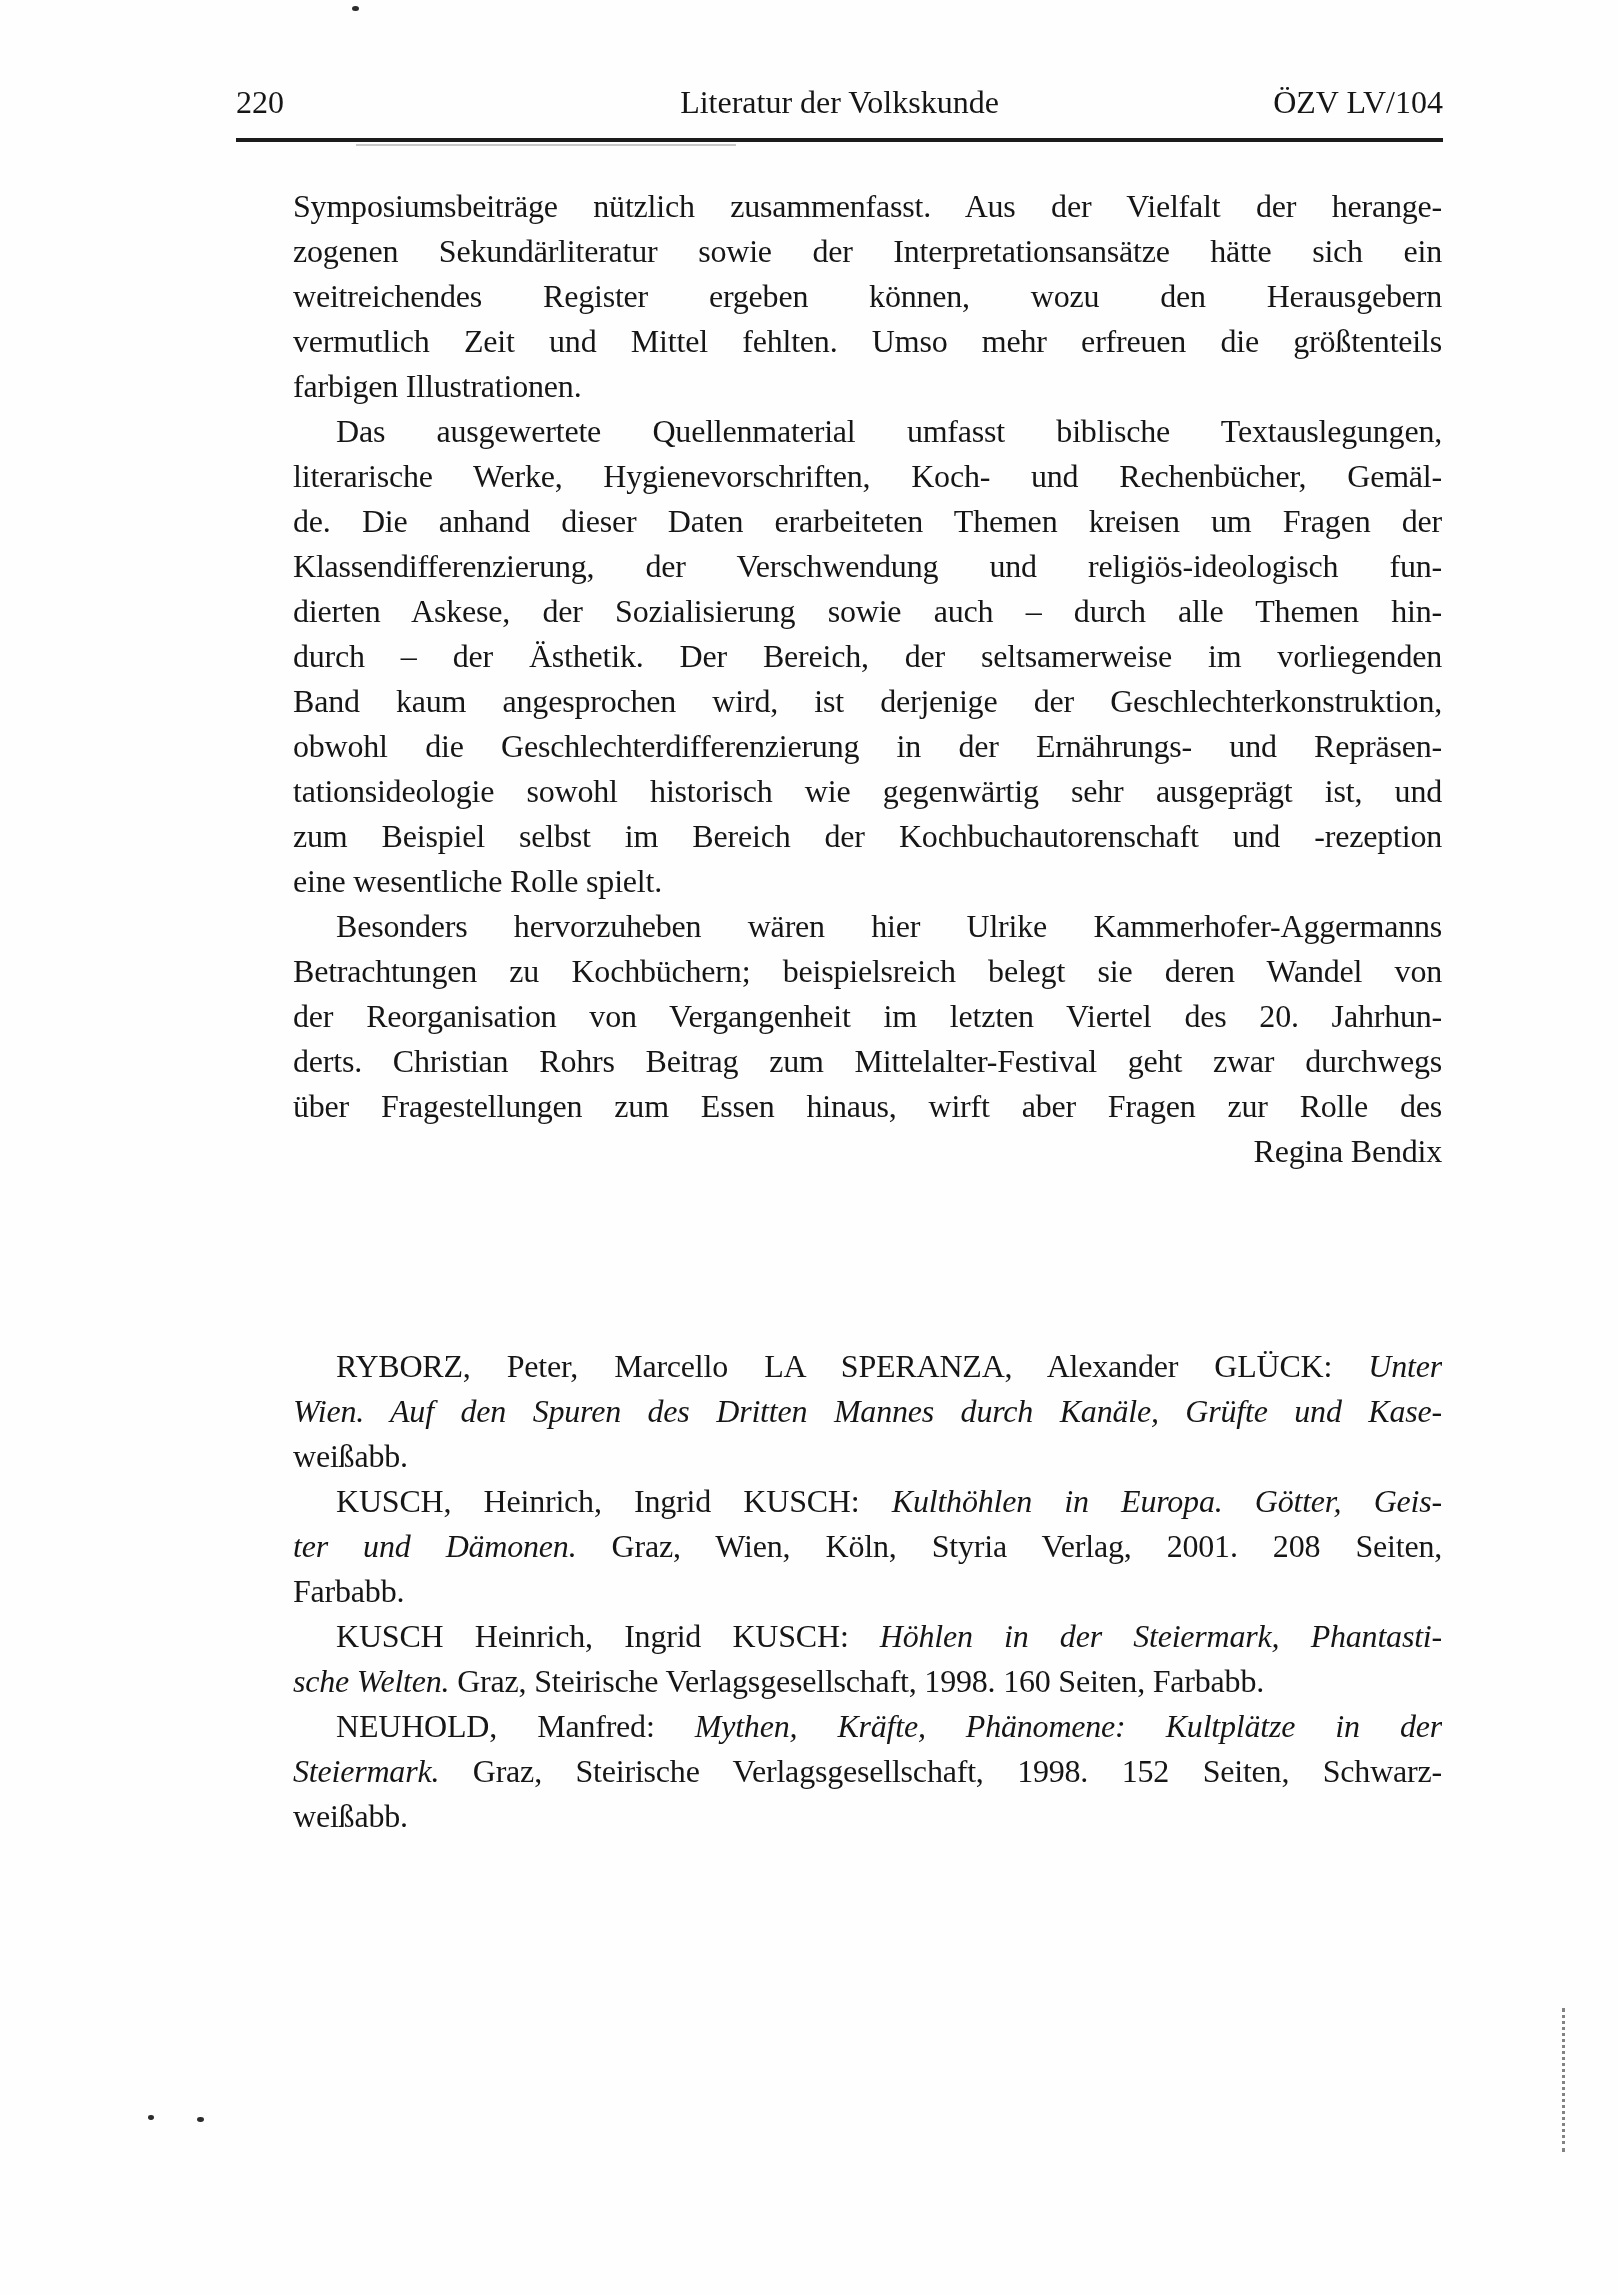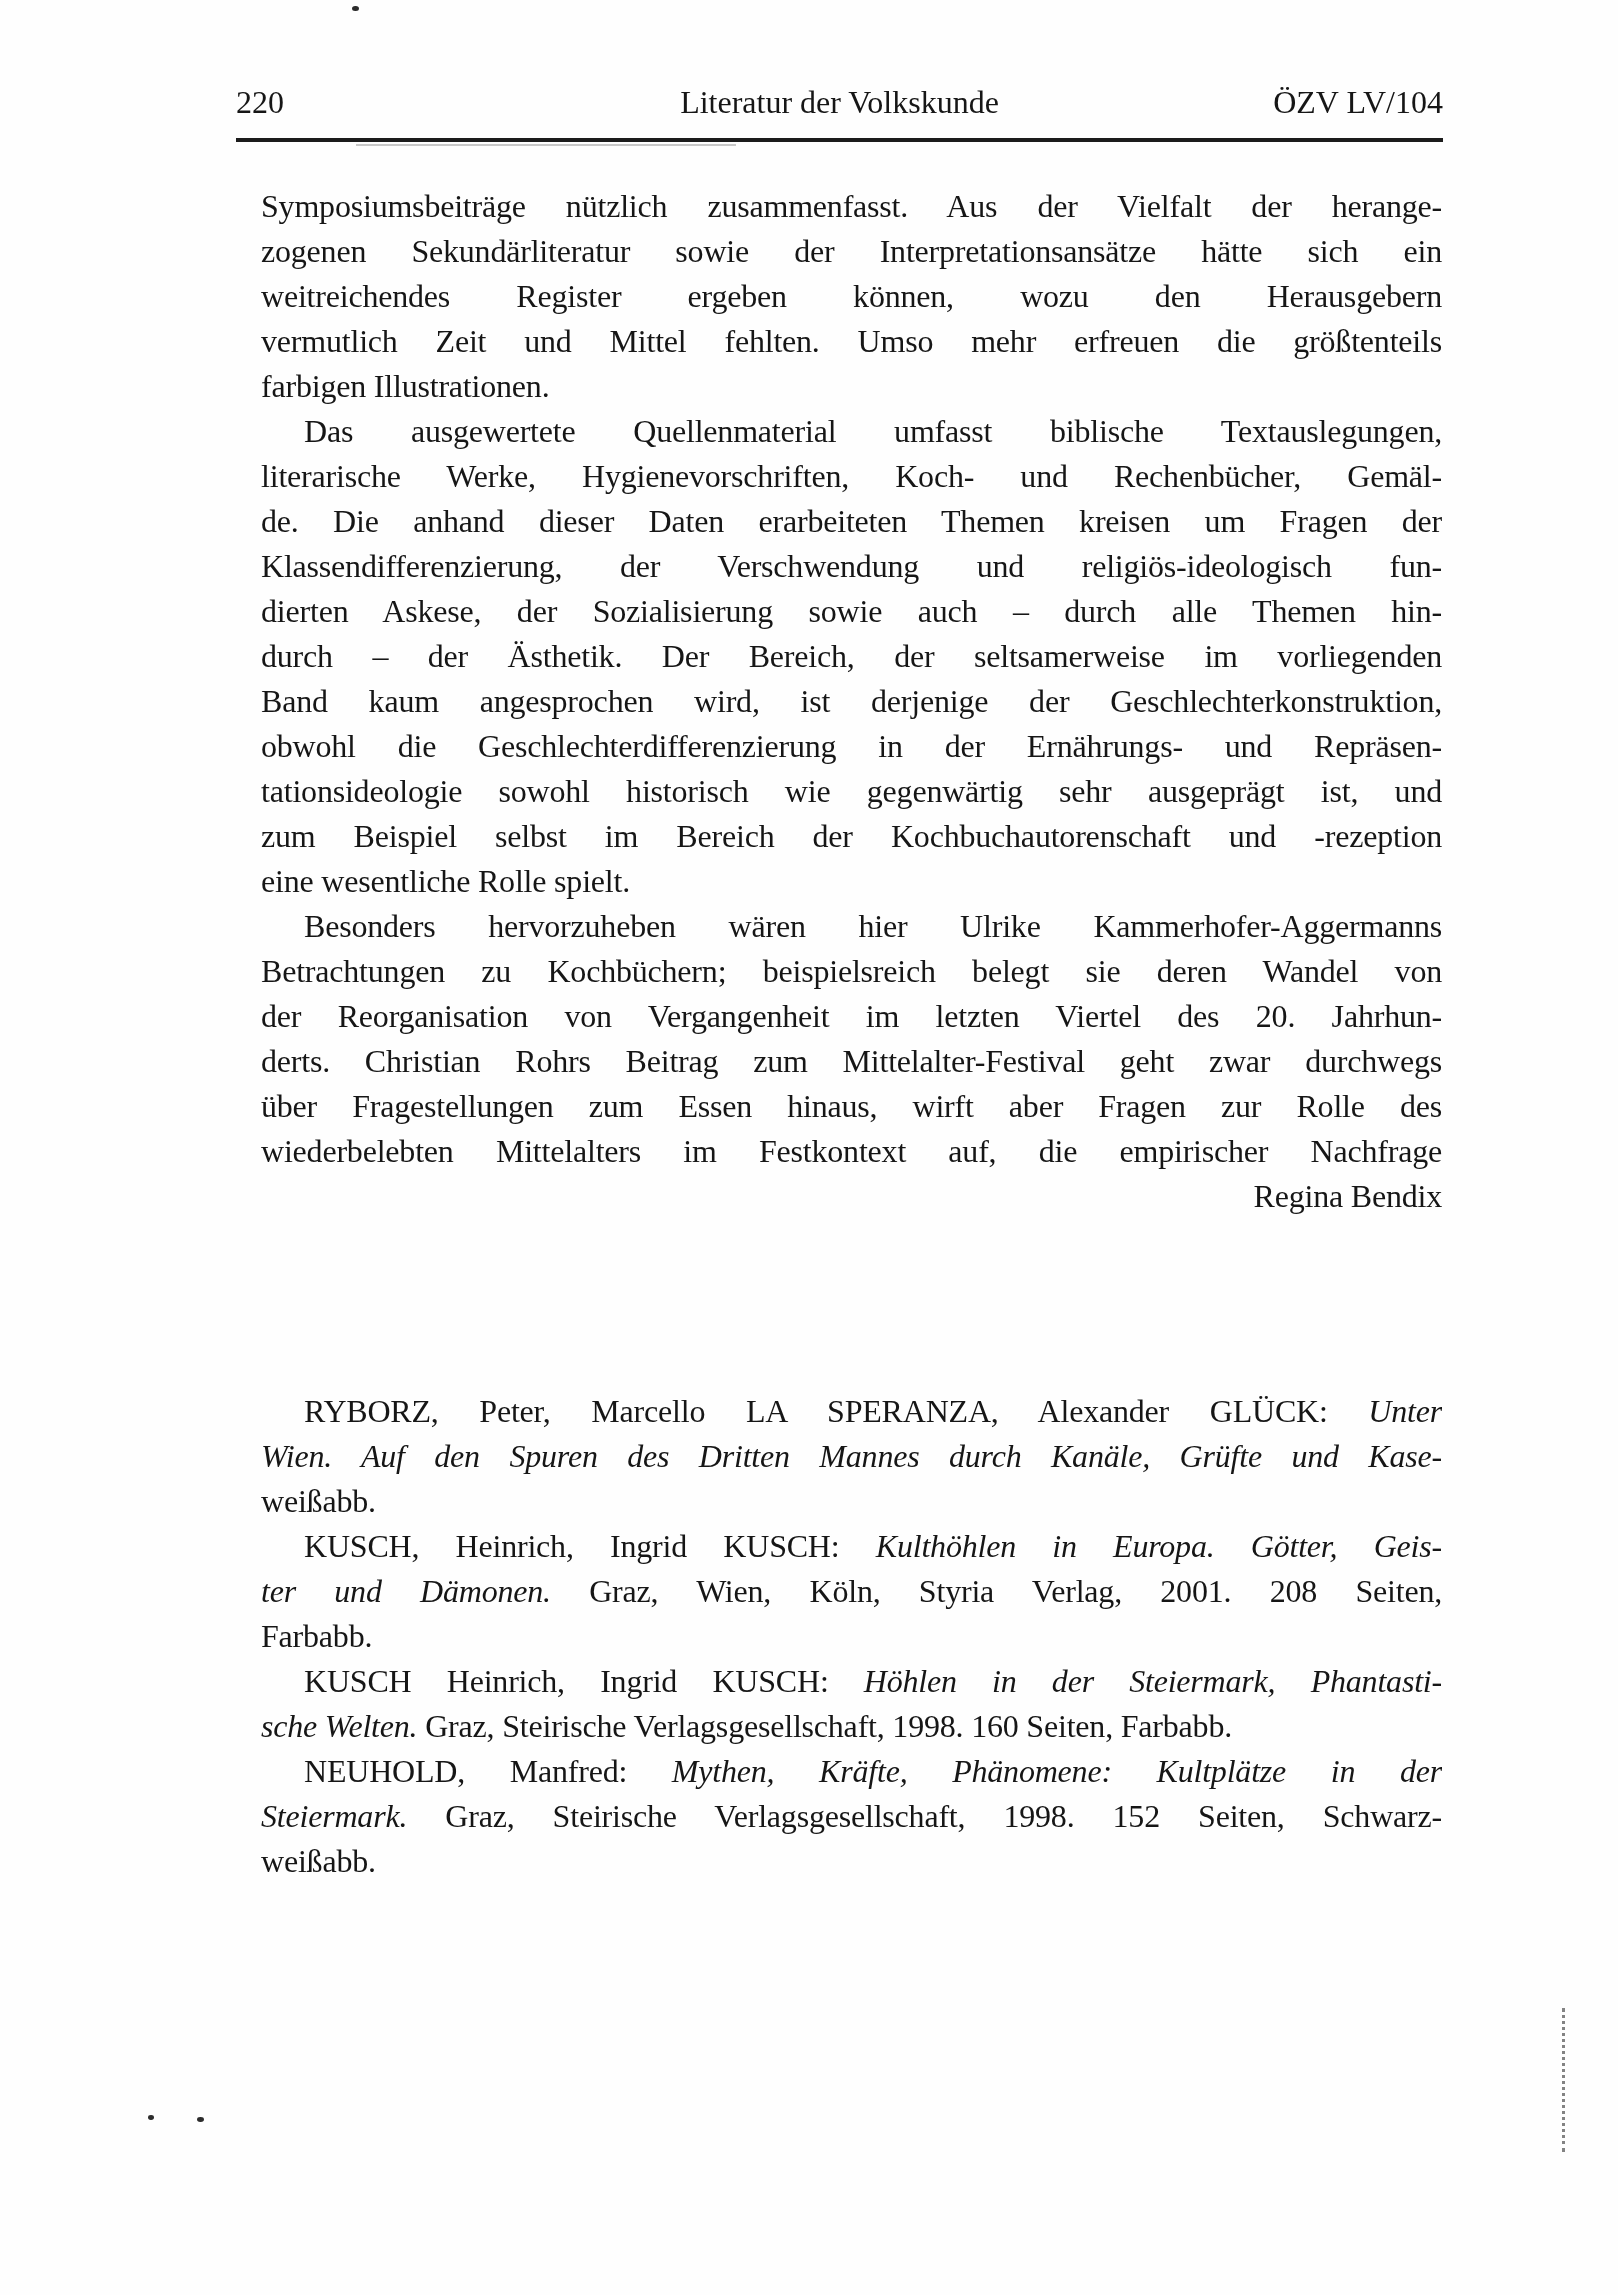--- a/index.html
+++ b/index.html
@@ -53,20 +53,21 @@
     font-size: 32px;
     letter-spacing: -0.2px;
   }
   .line {
     height: 45px;
     line-height: 45px;
     text-align: justify;
     text-align-last: justify;
     overflow: hidden;
     white-space: normal;
+    margin-left: 32px;
   }
   .line.last { text-align-last: left; }
   .line.indent { text-indent: 43px; }
   .it { font-style: italic; }
   .signature {
     height: 45px;
     line-height: 45px;
     text-align: right;
   }
   .bibliography { margin-top: 170px; }
@@ -121,21 +122,20 @@
           <div class="line"><span>tationsideologie sowohl historisch wie gegenwärtig sehr ausgeprägt ist, und</span></div>
           <div class="line"><span>zum Beispiel selbst im Bereich der Kochbuchautorenschaft und -rezeption</span></div>
           <div class="line last"><span>eine wesentliche Rolle spielt.</span></div>
         </div>
         <div>
           <div class="line indent"><span>Besonders hervorzuheben wären hier Ulrike Kammerhofer-Aggermanns</span></div>
           <div class="line"><span>Betrachtungen zu Kochbüchern; beispielsreich belegt sie deren Wandel von</span></div>
           <div class="line"><span>der Reorganisation von Vergangenheit im letzten Viertel des 20. Jahrhun-</span></div>
           <div class="line"><span>derts. Christian Rohrs Beitrag zum Mittelalter-Festival geht zwar durchwegs</span></div>
           <div class="line"><span>über Fragestellungen zum Essen hinaus, wirft aber Fragen zur Rolle des</span></div>
-          <div class="line"><span>wiederbelebten Mittelalters im Festkontext auf, die empirischer Nachfrage</span></div>
         </div>
       </div>
     <div class="signature">Regina Bendix</div>
     <div class="bibliography">
         <div>
           <div class="line indent"><span>RYBORZ, Peter, Marcello LA SPERANZA, Alexander GLÜCK: </span><span class="it">Unter</span></div>
           <div class="line"><span class="it">Wien. Auf den Spuren des Dritten Mannes durch Kanäle, Grüfte und Kase-</span></div>
           <div class="line last"><span>weißabb.</span></div>
         </div>
         <div>

